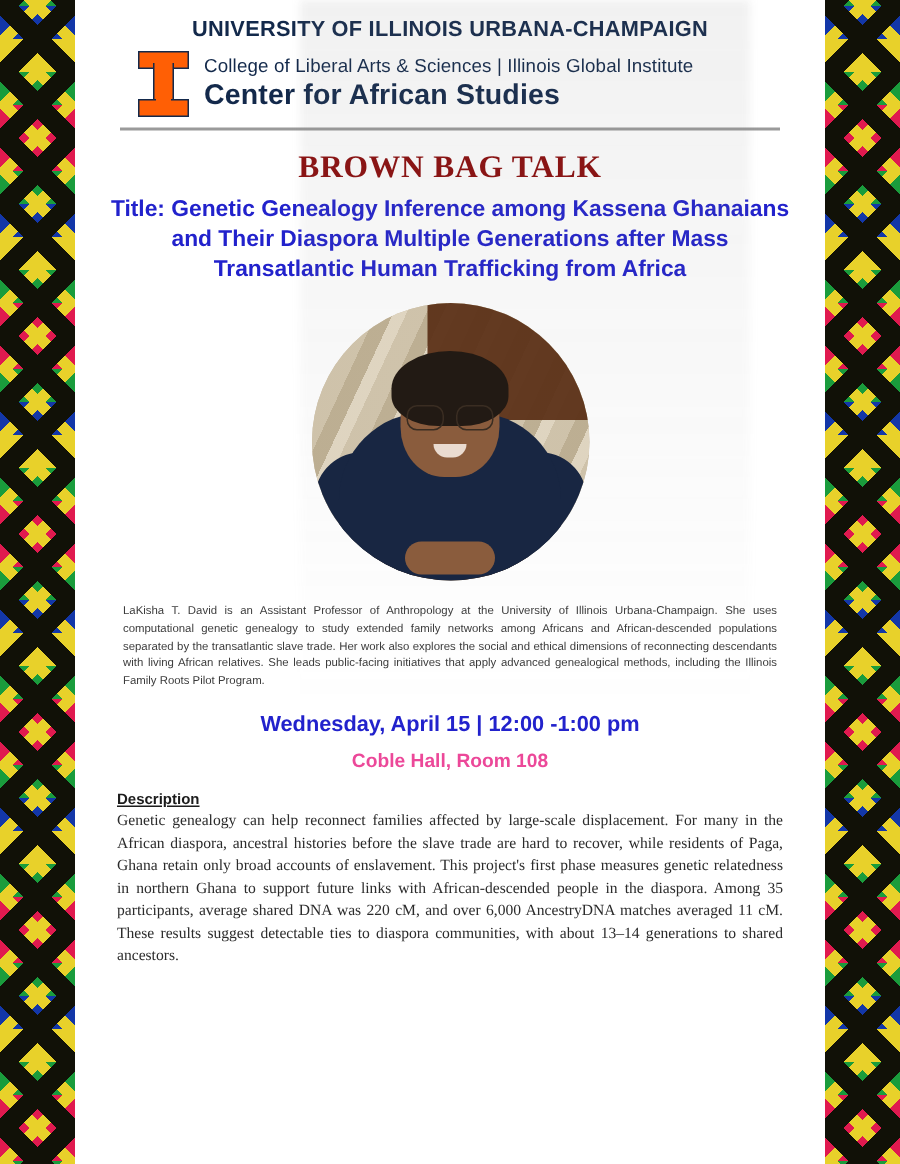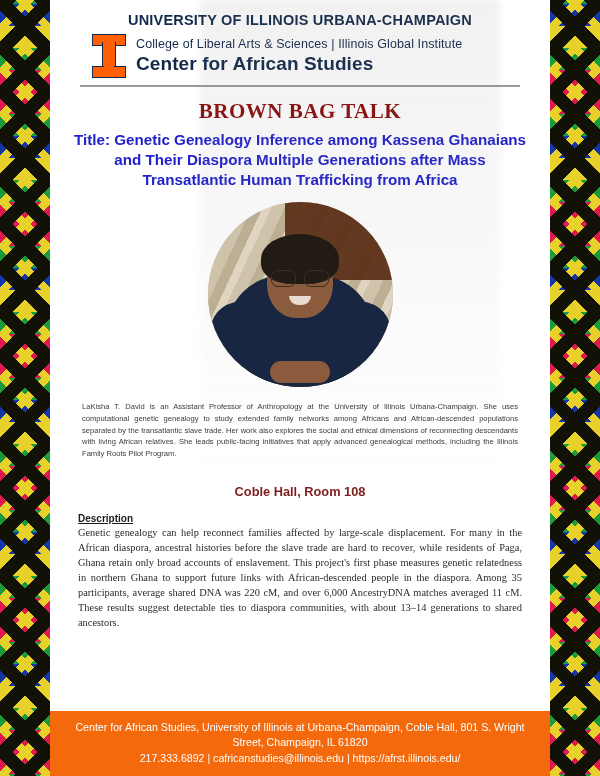--- a/index.html
+++ b/index.html
@@ -235,24 +235,24 @@
   
   .when {
     text-align: center;
     margin-top: 15px;
     font-size: 14.5px;
     font-weight: bold;
     color: #2222cc;
   }
   .where {
     text-align: center;
-    margin-top: 24px;
+    margin-top: 8px;
     font-size: 12.8px;
     font-weight: bold;
-    color: #7f1d1d;
+    color: #ec4899;
   }
 
   
   .desc-block {
     margin: 14px 28px 0 28px;
   }
   .desc-head {
     font-size: 10px;
     font-weight: bold;
     color: #1c1c1c;
@@ -347,28 +347,25 @@
         <div class="p-head"></div>
         <div class="p-hair"></div>
         <div class="p-glasses"></div>
         <div class="p-smile"></div>
         <div class="p-hands"></div>
       </div>
     </div>
 
     <div class="bio">LaKisha T. David is an Assistant Professor of Anthropology at the University of Illinois Urbana-Champaign. She uses computational genetic genealogy to study extended family networks among Africans and African-descended populations separated by the transatlantic slave trade. Her work also explores the social and ethical dimensions of reconnecting descendants with living African relatives. She leads public-facing initiatives that apply advanced genealogical methods, including the Illinois Family Roots Pilot Program.</div>
 
+    <div class="when">Wednesday, April 15 | 12:00 -1:00 pm</div>
 
     <div class="where">Coble Hall, Room 108</div>
 
     <div class="desc-block">
       <div class="desc-head">Description</div>
       <div class="desc-body">Genetic genealogy can help reconnect families affected by large-scale displacement. For many in the African diaspora, ancestral histories before the slave trade are hard to recover, while residents of Paga, Ghana retain only broad accounts of enslavement. This project's first phase measures genetic relatedness in northern Ghana to support future links with African-descended people in the diaspora. Among 35 participants, average shared DNA was 220 cM, and over 6,000 AncestryDNA matches averaged 11 cM. These results suggest detectable ties to diaspora communities, with about 13‒14 generations to shared ancestors.</div>
     </div>
 
   </div>
 
-  <div class="footer">
-    <div>Center for African Studies, University of Illinois at Urbana-Champaign, Coble Hall, 801 S. Wright Street, Champaign, IL 61820</div>
-    <div class="footer-line2">217.333.6892 | cafricanstudies@illinois.edu | https://afrst.illinois.edu/</div>
-  </div>
 
 </div>
 
 </body></html>

